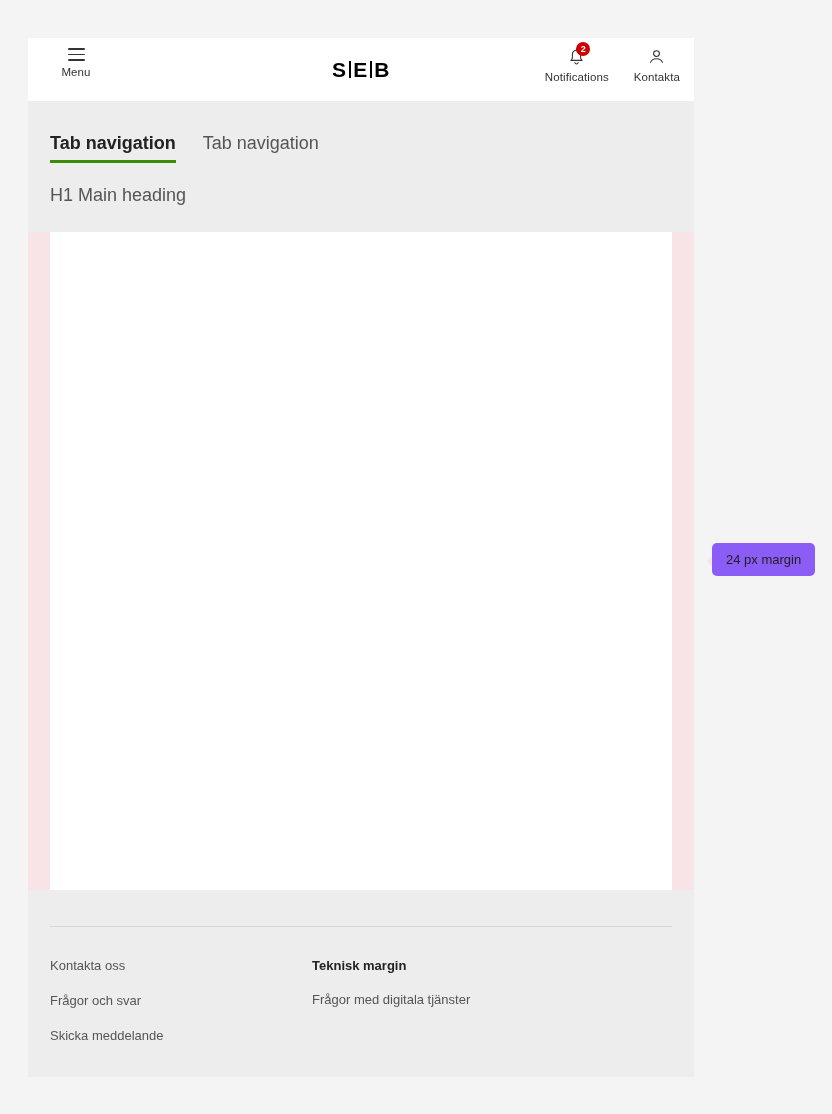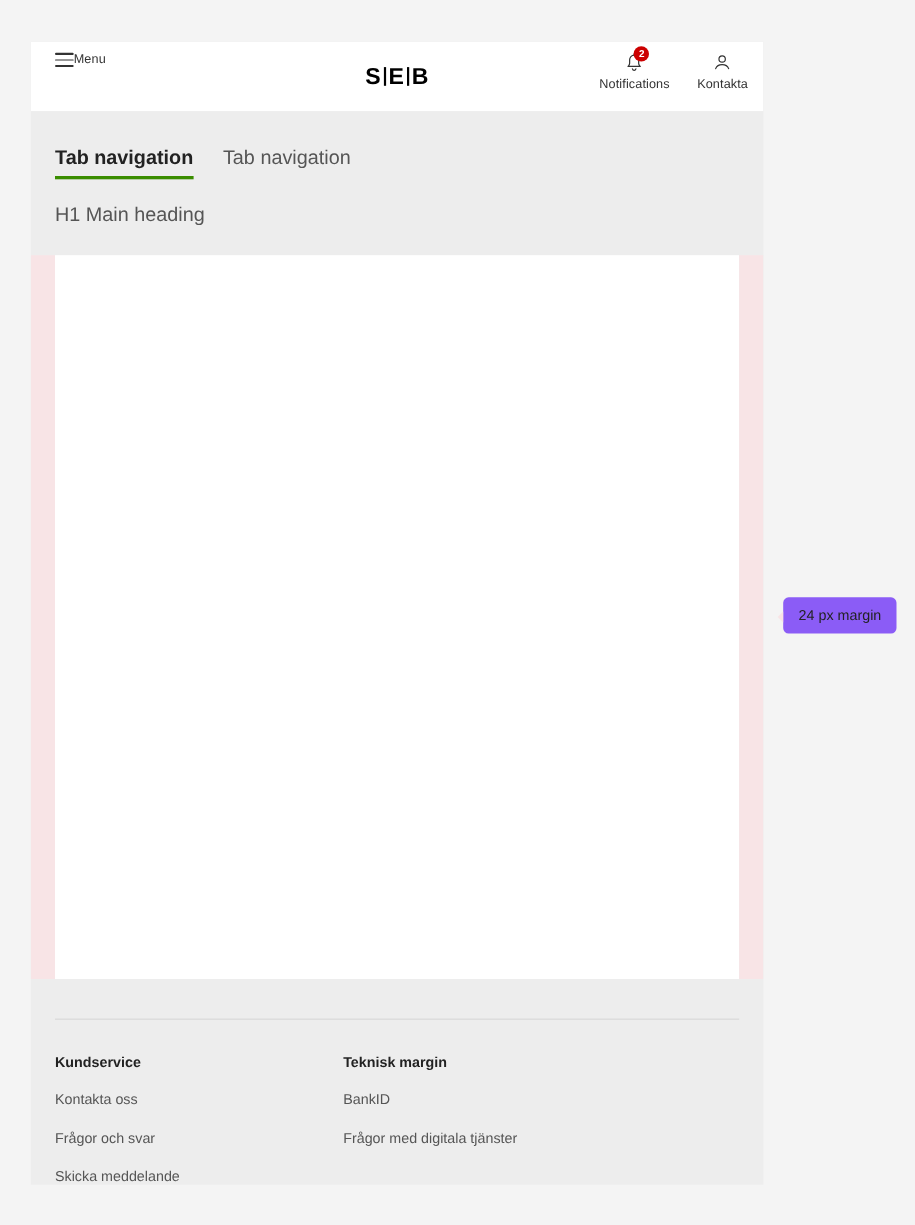--- a/index.html
+++ b/index.html
@@ -38,21 +38,22 @@
     background: #ffffff;
     display: flex;
     align-items: center;
   }
 
   .header-left {
     position: absolute;
     left: 22px;
     top: 10px;
     display: flex;
-    align-items: flex-start;
+    flex-direction: column;
+    align-items: center;
     cursor: pointer;
     width: 52px;
   }
 
   .menu-icon {
     width: 17px;
     height: 13px;
     display: flex;
     flex-direction: column;
     justify-content: space-between;
@@ -325,29 +326,27 @@
       <div class="margin-guide left"></div>
       <div class="content-canvas"></div>
       <div class="margin-guide right"></div>
     </div>
 
     <div class="footer">
       <div class="footer-divider"></div>
       <div class="footer-cols">
 
         <div class="footer-col">
-          <div class="footer-col-title">Kundservice</div>
           <div class="footer-link">Kontakta oss</div>
           <div class="footer-link">Frågor och svar</div>
           <div class="footer-link">Skicka meddelande</div>
         </div>
 
         <div class="footer-col">
           <div class="footer-col-title">Teknisk margin</div>
-          <div class="footer-link">BankID</div>
           <div class="footer-link">Frågor med digitala tjänster</div>
         </div>
 
       </div>
     </div>
 
   </div>
 
   <div class="margin-callout">24 px margin</div>
 

